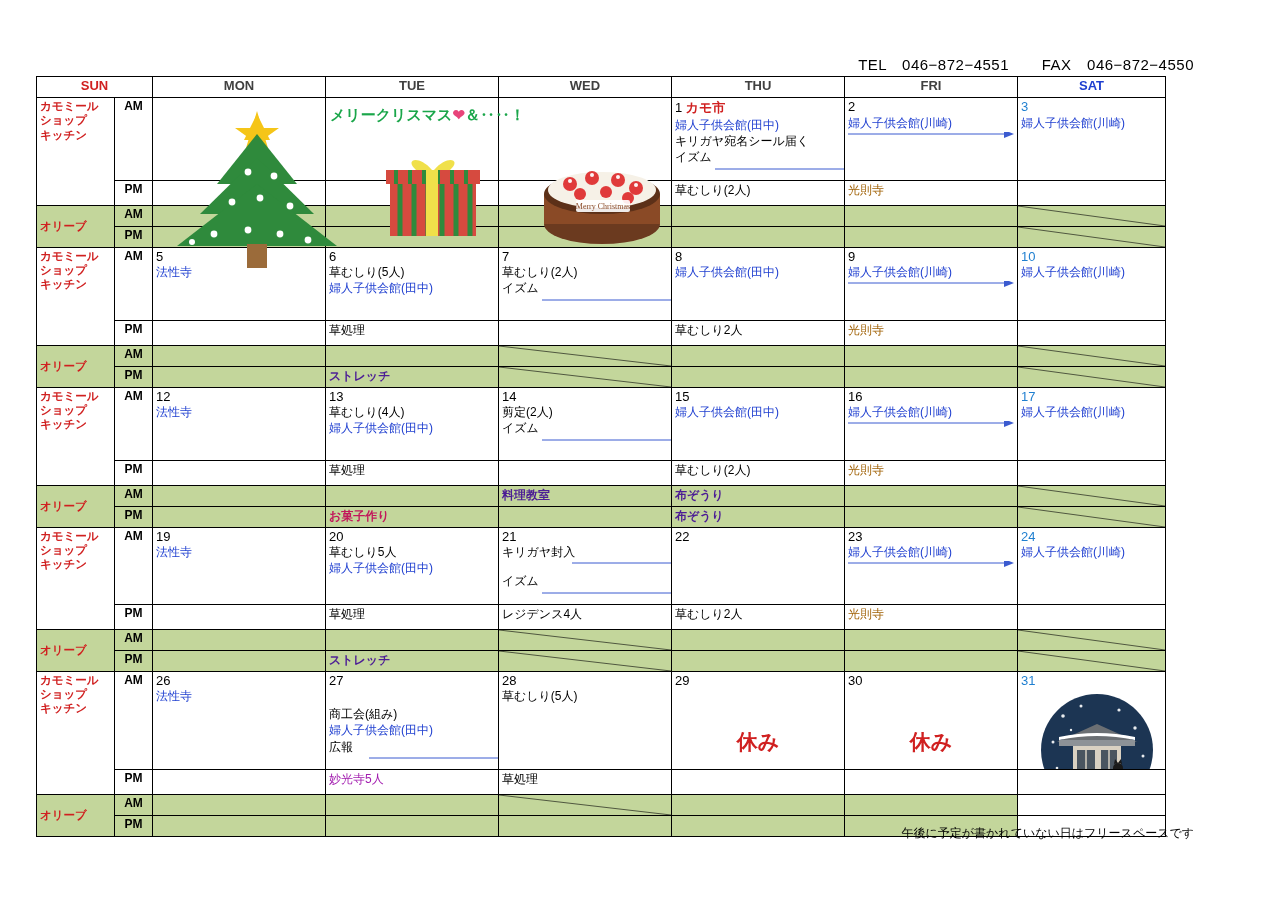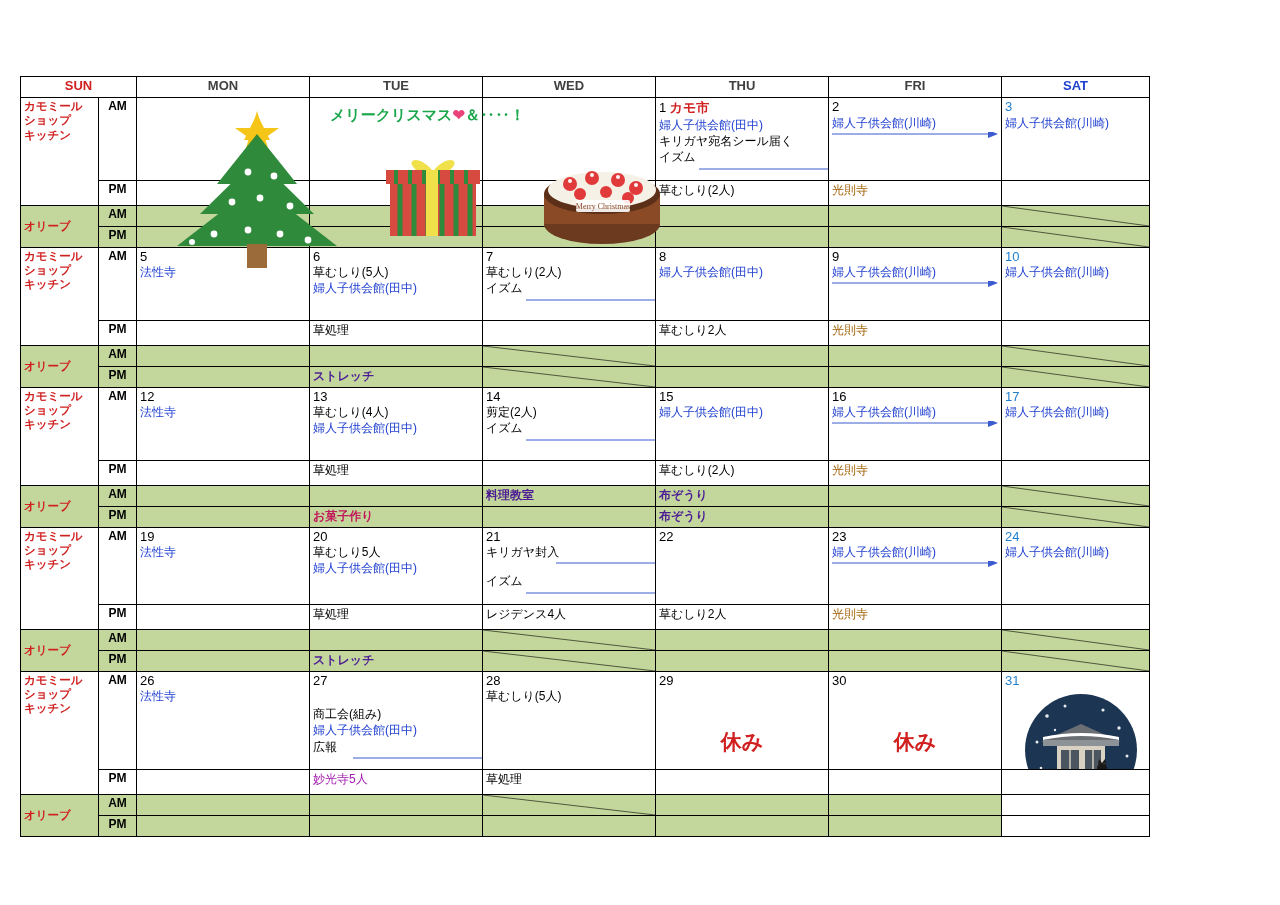--- a/index.html
+++ b/index.html
@@ -52,21 +52,21 @@
     right: 86px;
     top: 825px;
     font-size: 12px;
     color: #000;
     white-space: nowrap;
   }
 
   
   table.cal {
     position: absolute;
-    left: 20px;
+    left: 36px;
     top: 76px;
     border-collapse: collapse;
     table-layout: fixed;
     width: 986px;
     font-size: 12px;
   }
   table.cal td, table.cal th {
     border: 1px solid #000;
     vertical-align: top;
     padding: 1px 3px;
@@ -208,20 +208,24 @@
     width: 140px;
     height: 122px;
   }
 </style>
 </head>
 <body>
 
 <div class="page">
 
 
+  <div class="contact-row">
+    <span>TEL　046−872−4551</span>
+    <span>FAX　046−872−4550</span>
+  </div>
 
   <table class="cal">
     <colgroup>
       <col class="c-label">
         <col class="c-ampm">
       <col class="c-day">
         <col class="c-day">
         <col class="c-day">
         <col class="c-day">
         <col class="c-day">
@@ -838,14 +842,15 @@
             <circle cx="60" cy="43" r="2"></circle>
           <circle cx="86" cy="45" r="2"></circle>
             <circle cx="104" cy="53" r="2"></circle>
         </g>
         <rect x="44" y="68" width="54" height="12" rx="2" fill="#ffffff" opacity="0.9"></rect>
         <text x="71" y="77" font-size="8" text-anchor="middle" fill="#8a4a26" font-family="Liberation Serif, serif">Merry Christmas</text>
       </svg>
     </div>
   </div>
 
+  <div class="footnote">午後に予定が書かれていない日はフリースペースです</div>
 
 </div>
 
 </body></html>

